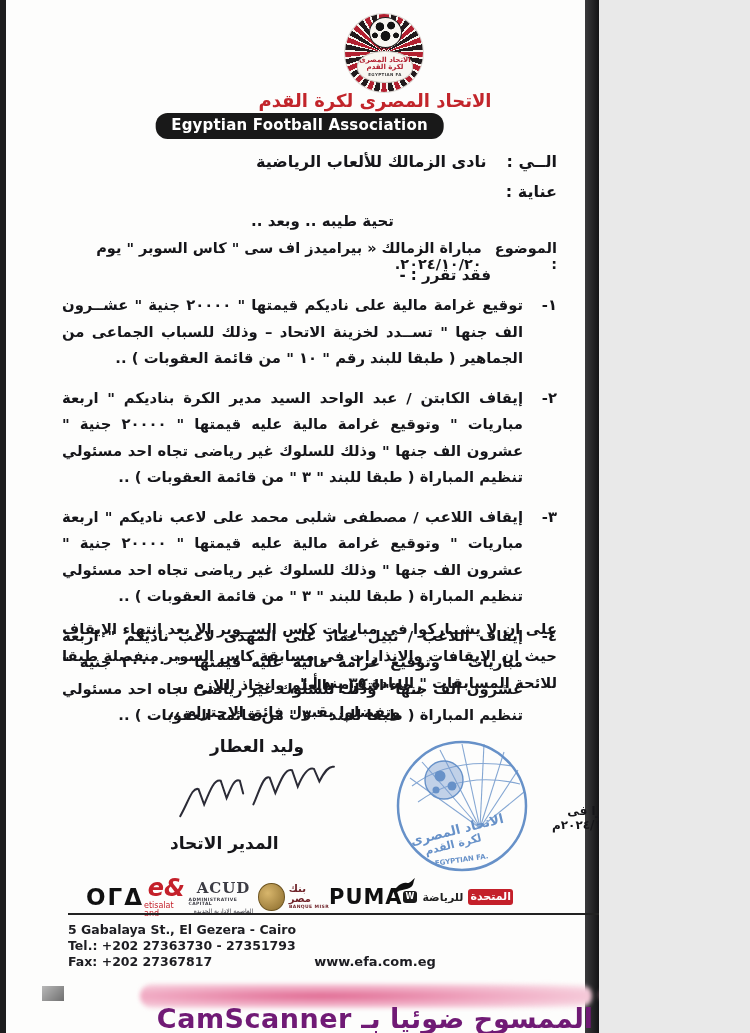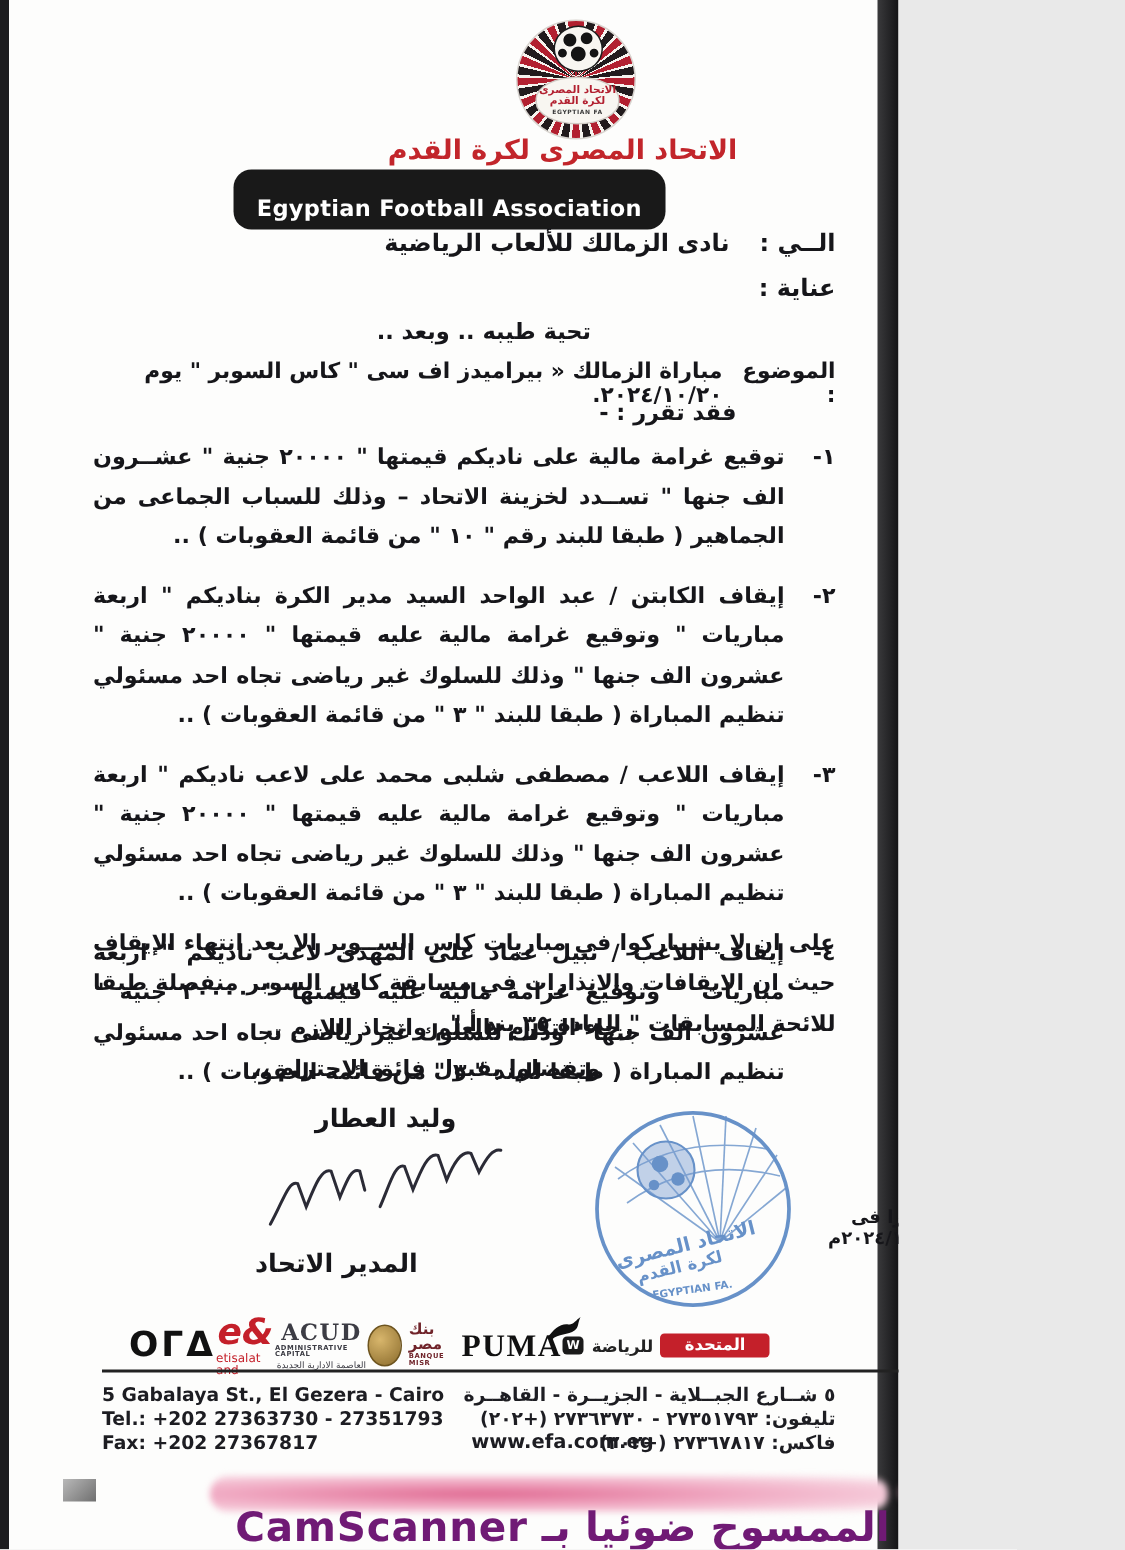--- a/index.html
+++ b/index.html
@@ -16,21 +16,21 @@
   .crest-ball{position:absolute;left:24px;top:3px;width:31px;height:29px;border-radius:50%;border:1px solid #1c1c1c;background:
      radial-gradient(circle at 32% 30%,#141414 4px,transparent 4.6px),
      radial-gradient(circle at 68% 26%,#141414 3.6px,transparent 4.2px),
      radial-gradient(circle at 50% 62%,#141414 4.6px,transparent 5.2px),
      radial-gradient(circle at 16% 60%,#141414 2.6px,transparent 3.2px),
      radial-gradient(circle at 84% 60%,#141414 2.6px,transparent 3.2px),#f8f6f1;}
   .crest-panel{position:absolute;left:12px;top:37px;width:54px;height:30px;border-radius:50% / 46%;background:#f8f6f1;border:1px solid #cfcac4;display:flex;flex-direction:column;align-items:center;justify-content:center;line-height:1.05;text-align:center;}
   .crest-panel .ar{font-size:7px;font-weight:700;color:#b22030;}
   .crest-panel .en{font-size:4px;font-weight:700;color:#3a3a3a;letter-spacing:.4px;margin-top:1px;}
   .hdr-title{position:absolute;top:90px;left:0;width:750px;text-align:center;font-size:18px;font-weight:700;color:#c2252b;}
-  .hdr-banner{position:absolute;top:113px;left:50%;transform:translateX(-50%);background:#191919;color:#fff;font-size:15px;font-weight:700;padding:17px 16px 5px;border-radius:12px;letter-spacing:.2px;}
+  .hdr-banner{position:absolute;top:113px;left:50%;transform:translateX(-50%);background:#191919;color:#fff;font-size:15px;font-weight:700;padding:3px 16px 5px;border-radius:12px;letter-spacing:.2px;}
 
   
   .rtl{direction:rtl;unicode-bidi:plaintext;}
   .line{position:absolute;direction:rtl;color:#16161a;font-weight:700;}
   .to-line{top:152px;right:42px;font-size:16px;display:flex;gap:20px;}
   .attn-line{top:182px;right:42px;font-size:16px;display:flex;gap:20px;}
   .greeting{top:212px;right:205px;font-size:15px;}
   .subject{top:240px;right:42px;left:42px;font-size:14.5px;display:flex;gap:8px;}
   .decision{top:266px;right:108px;font-size:15px;}
   .items{position:absolute;top:292px;right:42px;left:62px;direction:rtl;}
@@ -54,25 +54,25 @@
   .sp-et .big{font-size:24px;font-weight:700;font-style:italic;color:#c4202a;}
   .sp-et .small{font-size:8px;color:#c4202a;margin-top:2px;}
   .sp-acud .big{font-family:"DejaVu Serif",serif;font-size:15px;font-weight:700;color:#3c3c44;letter-spacing:1px;}
   .sp-acud .small{font-size:4.5px;color:#3c3c44;letter-spacing:.4px;margin-top:2px;font-weight:700;}
   .sp-acud .small2{font-size:6px;color:#3c3c44;margin-top:1px;}
   .sp-bm{flex-direction:row;gap:4px;align-items:center;}
   .bm-coin{width:26px;height:26px;border-radius:50%;background:radial-gradient(circle at 35% 35%,#d8b66c,#8a6b2c);border:1px solid #6d541f;}
   .bm-txt{display:flex;flex-direction:column;align-items:flex-end;}
   .bm-txt .ar{font-size:10px;font-weight:700;color:#70242a;}
   .bm-txt .en{font-size:4.5px;color:#70242a;letter-spacing:.4px;margin-top:1px;font-weight:700;}
-  .sp-puma{position:relative;font-family:Liberation Serif, serif;}
+  .sp-puma{position:relative;}
   .sp-puma .big{font-size:21px;font-weight:700;color:#101010;letter-spacing:1px;}
   .sp-puma svg{position:absolute;right:-14px;top:-10px;}
   .sp-united{flex-direction:row;direction:rtl;gap:5px;align-items:center;}
-  .united-box{background:#c4202a;color:#fff;font-size:11px;font-weight:700;padding:2px 16px 3px;border-radius:3px;}
+  .united-box{background:#c4202a;color:#fff;font-size:11px;font-weight:700;padding:2px 2px 3px;border-radius:3px;}
   .united-sub{font-size:11px;font-weight:700;color:#222;}
   .united-emblem{background:#1a1a1a;color:#fff;font-size:8px;font-weight:700;padding:2px 3px;border-radius:3px;}
 
   
   .divider{position:absolute;top:913px;left:68px;width:642px;height:2px;background:#222;}
   .foot{position:absolute;color:#1d1d22;font-weight:700;font-size:12.5px;line-height:16px;}
   .foot-en{top:922px;left:68px;}
   .foot-ar{top:922px;right:42px;direction:rtl;text-align:right;}
   .foot-web{top:954px;left:0;width:750px;text-align:center;font-size:13px;}
 
@@ -210,25 +210,20 @@
       <span class="united-emblem">W</span>
     </div>
   </div>
 
   <div class="divider"></div>
   <div class="foot foot-en">
     <div>5 Gabalaya St., El Gezera - Cairo</div>
     <div>Tel.: +202 27363730 - 27351793</div>
     <div>Fax: +202 27367817</div>
   </div>
-  <div class="foot foot-ar">
-    <div>٥ شــارع الجبــلاية - الجزيــرة - القاهــرة</div>
-    <div>تليفون: ٢٧٣٥١٧٩٣ - ٢٧٣٦٣٧٣٠ (+٢٠٢)</div>
-    <div>فاكس: ٢٧٣٦٧٨١٧ (+٢٠٢)</div>
-  </div>
   <div class="foot foot-web">www.efa.com.eg</div>
 
   <div class="graysq"></div>
   <div class="pinkband"></div>
   <div class="pinksmear"></div>
   <div class="darkwedge"></div>
   <div class="camscan">الممسوح ضوئيا بـ CamScanner</div>
 </div>
 
 </body></html>

